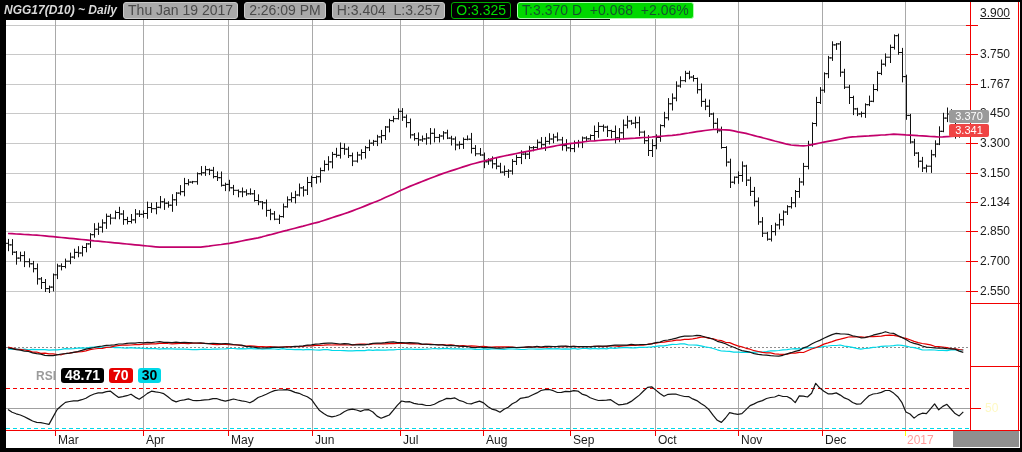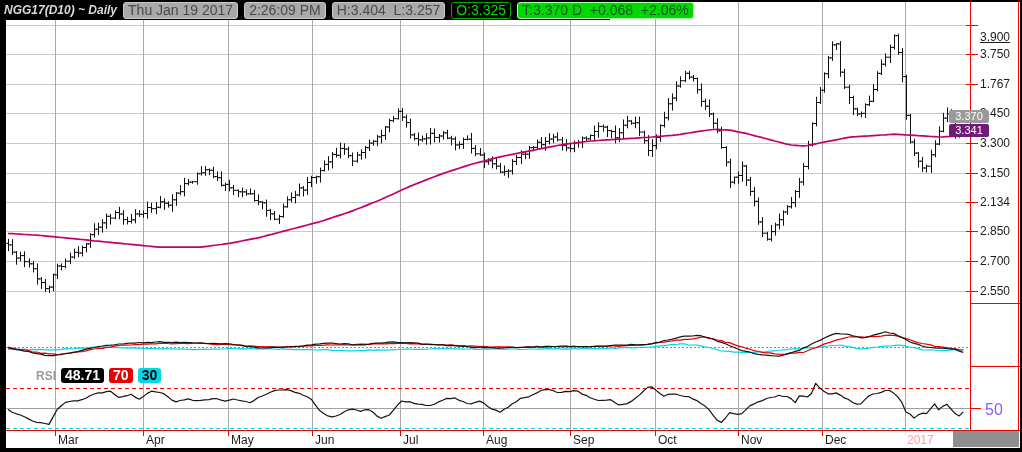--- a/index.html
+++ b/index.html
@@ -22,26 +22,26 @@
   .b-gray{background:#7f7f7f;color:#fff;}
   
   .legend{position:absolute;left:7px;z-index:5;display:flex;align-items:center;gap:5px;
           font-size:12px;color:#9b9b9b;font-weight:bold;}
   #macd-legend{top:305px;}
   #rsi-legend{top:368px;padding-left:29px;}
   
   .price-label{position:absolute;left:980px;width:40px;font-size:12px;color:#1c1c1c;z-index:3;}
   .month-label{position:absolute;top:433px;font-size:12px;color:#1c1c1c;z-index:3;}
   .year-label{position:absolute;top:433px;font-size:12px;color:#ff9c9c;z-index:3;}
-  #rsi-mid-label{position:absolute;left:985px;top:401px;font-size:16px;color:#8b5cf6;z-index:4;}
+  #rsi-mid-label{position:absolute;left:985px;top:401px;font-size:12px;color:#fef9c3;z-index:4;}
   
   .axis-badge{position:absolute;left:949px;width:40px;height:13px;line-height:13px;text-align:center;
               font-size:11px;color:#fff;border-radius:2px;z-index:4;}
   #last-price-badge{top:110px;background:#9a9a9a;}
-  #ma-price-badge{top:124px;background:#701a75;}
+  #ma-price-badge{top:124px;background:#ef4444;}
   
   .frame{position:absolute;background:#000;z-index:5;}
   #grip{position:absolute;left:953px;top:431px;width:66px;height:16px;background:#8f8f8f;z-index:4;}
 </style>
 </head>
 <body>
 
 <div id="stage">
   <div id="paper"></div>
 
@@ -123,21 +123,21 @@
     <span class="badge b-red">70</span>
     <span class="badge b-cyan">30</span>
   </div>
 
   <div id="last-price-badge" class="axis-badge">3.370</div>
   <div id="ma-price-badge" class="axis-badge">3.341</div>
 
   <div id="rsi-mid-label">50</div>
 
   <div id="labels">
-      <div class="price-label" style="left: 980px; top: 30px; text-decoration: underline;">3.900</div>
+      <div class="price-label" style="left: 980px; top: 6px; text-decoration: underline;">3.900</div>
       <div class="price-label" style="left: 980px; top: 47px;">3.750</div>
       <div class="price-label" style="left: 980px; top: 77px;">1.767</div>
       <div class="price-label" style="left: 980px; top: 106px;">3.450</div>
       <div class="price-label" style="left: 980px; top: 136px;">3.300</div>
       <div class="price-label" style="left: 980px; top: 166px;">3.150</div>
       <div class="price-label" style="left: 980px; top: 195px;">2.134</div>
       <div class="price-label" style="left: 980px; top: 224px;">2.850</div>
       <div class="price-label" style="left: 980px; top: 254px;">2.700</div>
       <div class="price-label" style="left: 980px; top: 284px;">2.550</div>
       <div class="month-label" style="left: 58px; top: 433px;">Mar</div>

